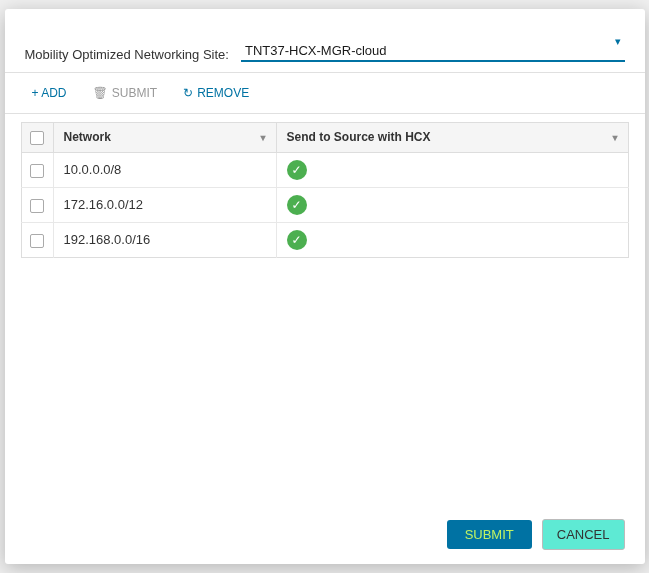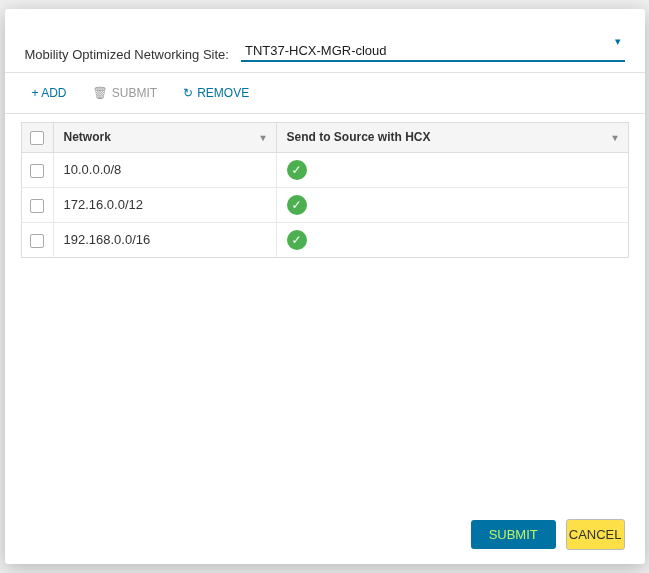--- a/index.html
+++ b/index.html
@@ -215,24 +215,24 @@
       background: #0072a3;
       color: #bef264;
       border: none;
       padding: 7px 18px;
       font-size: 13px;
       border-radius: 3px;
       cursor: pointer;
       font-weight: 500;
     }
     .btn-cancel {
-      background: #fde047;
+      background: #5eead4;
       color: #333;
       border: 1px solid #bbb;
-      padding: 7px 2px;
+      padding: 7px 14px;
       font-size: 13px;
       border-radius: 3px;
       cursor: pointer;
     }
     .header-checkbox {
       width: 14px;
       height: 14px;
       cursor: pointer;
       border: 1px solid #aaa;
       border-radius: 2px;

